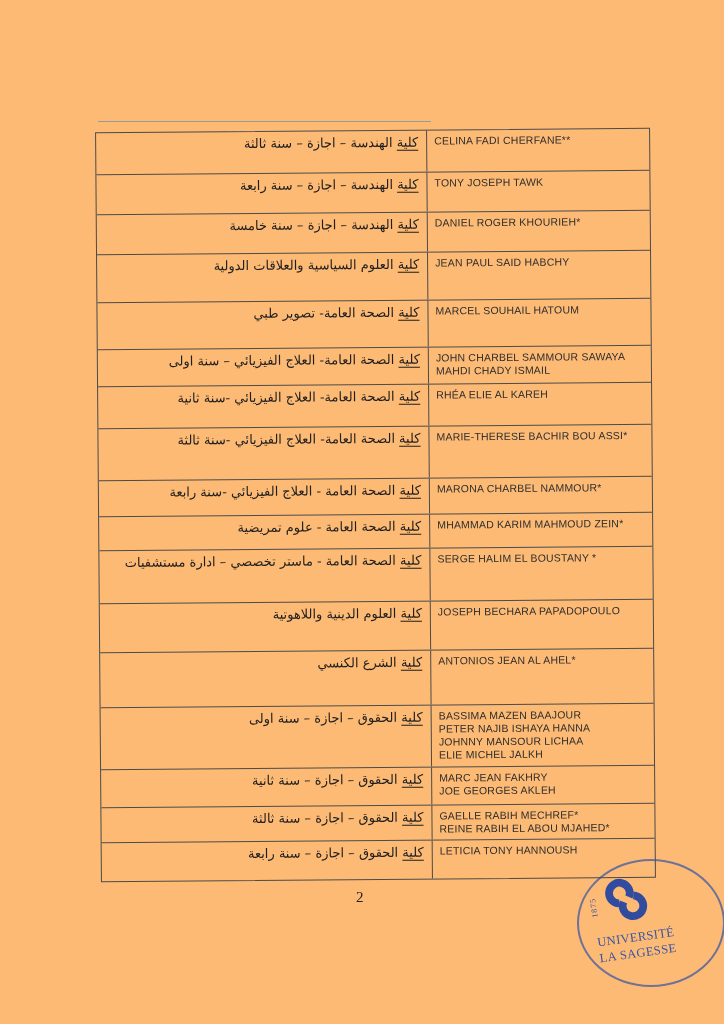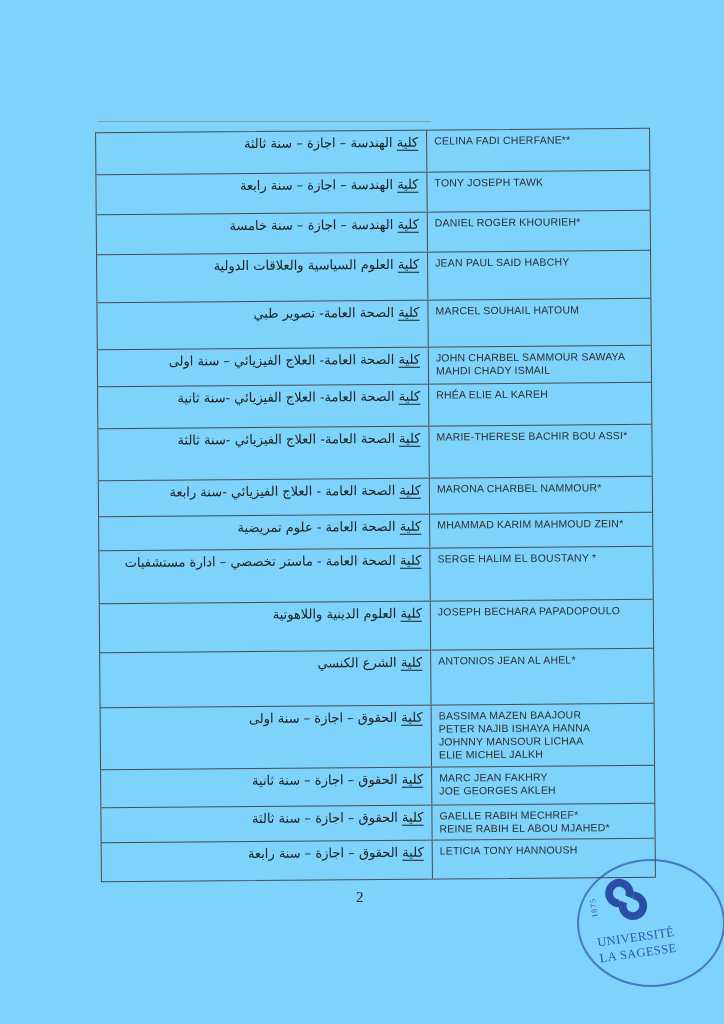--- a/index.html
+++ b/index.html
@@ -1,18 +1,18 @@
 <!DOCTYPE html>
 <html><head>
 <meta charset="utf-8">
 <style>
   html,body { margin:0; padding:0; background:#ffffff; }
   .page {
     position:relative; width:724px; height:1024px;
-    background:#7dd3fc; overflow:hidden;
+    background:#fdba74; overflow:hidden;
     font-family:"Liberation Sans", sans-serif;
   }
   
   .topline { position:absolute; left:98px; top:121px; width:333px; height:1px; background:#9a9a9a; }
 
   .table {
     position:absolute; left:98px; top:130px; width:553px;
     border:1px solid #4b4b4b;
     transform:rotate(-0.45deg); transform-origin:50% 50%;
     background:transparent;

